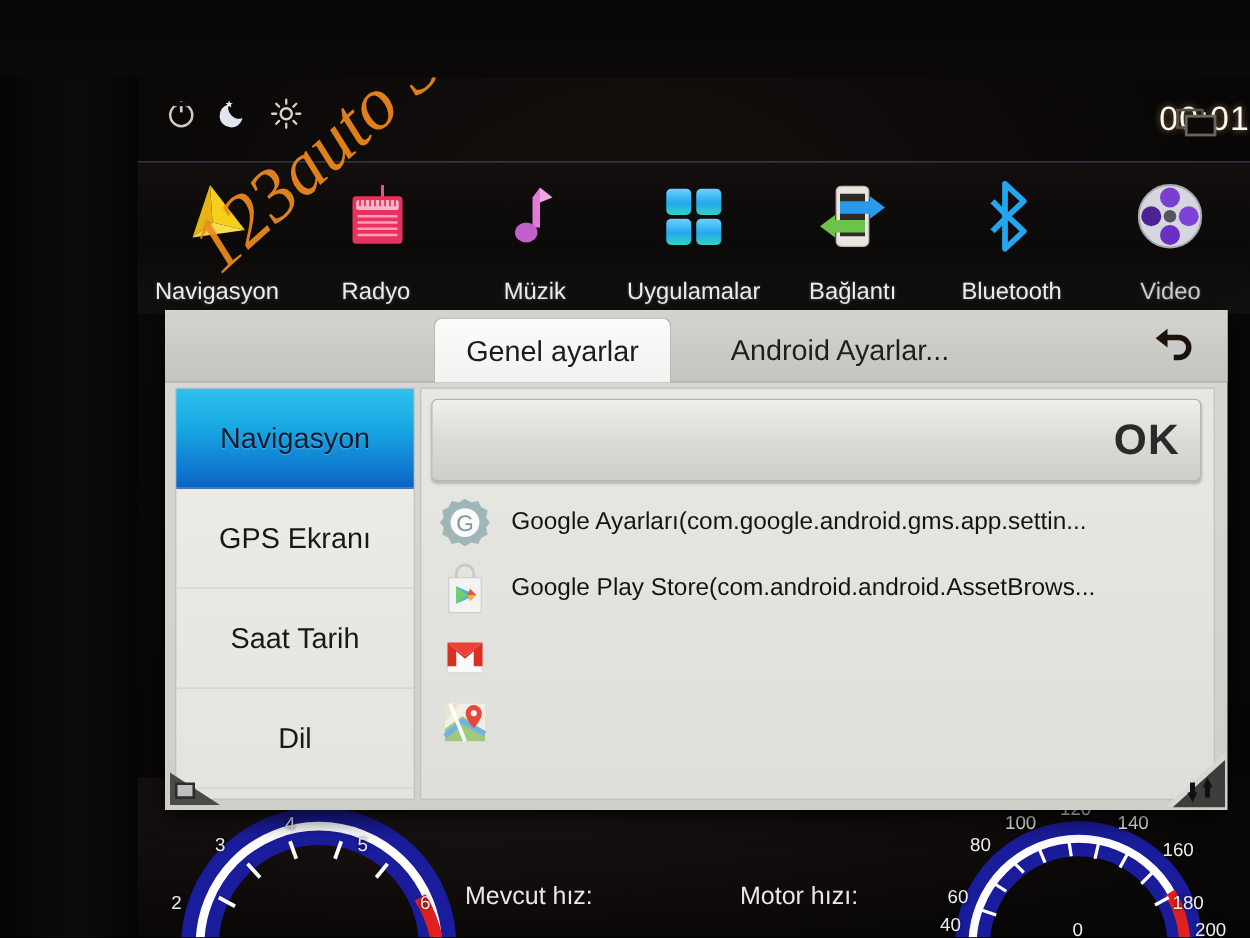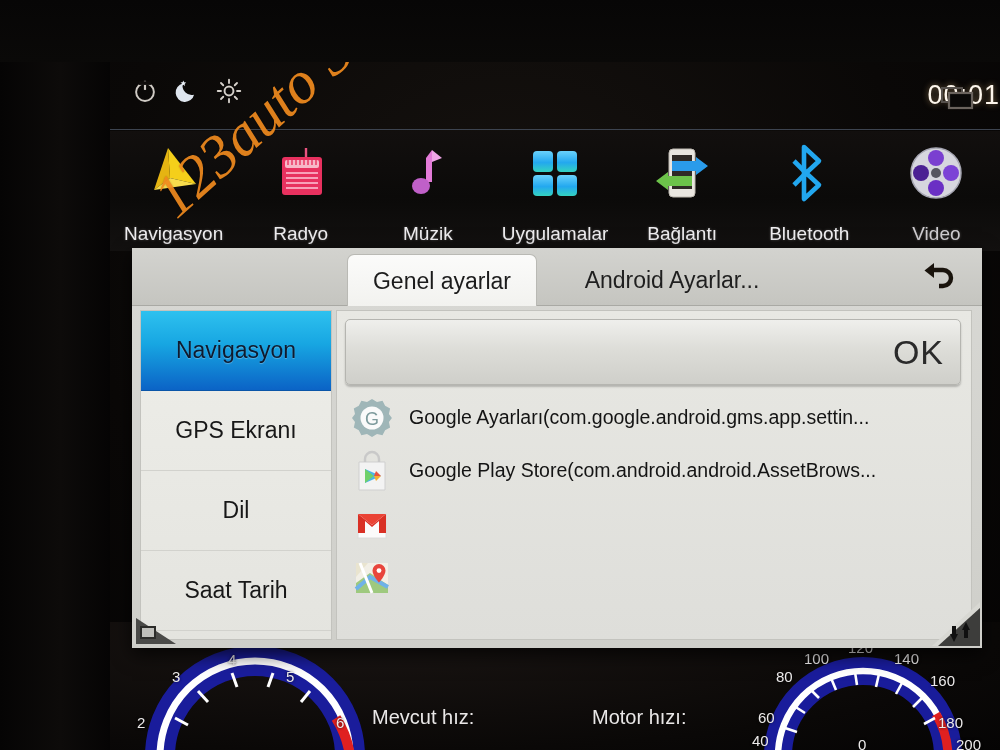--- a/index.html
+++ b/index.html
@@ -146,20 +146,21 @@
     position: absolute; left: 8px; top: 8px; width: 616px; height: 66px;
     background: linear-gradient(180deg,#efefec 0%, #dcdcd7 48%, #cfcfca 100%);
     border: 1px solid #b5b5b0; border-radius: 5px;
     box-sizing: border-box;
     box-shadow: 0 2px 2px rgba(0,0,0,.22);
   }
   .okbar .oklabel {
     position: absolute; right: 16px; top: 0; height: 66px; line-height: 64px;
     font-size: 34px; color: #2a2a2a; letter-spacing: 1px;
     font-family: "Liberation Sans", sans-serif;
+    font-weight: bold;
   }
   .applist {
     position: absolute; left: 8px; top: 80px; width: 618px; height: 244px;
     overflow: hidden;
   }
   .approw {
     display: flex; align-items: center; height: 53px; padding-left: 4px;
   }
   .appicon {
     width: 46px; height: 46px; flex: 0 0 46px;
@@ -419,22 +420,22 @@
             <polygon points="13,2 13,17 3.5,9.5" fill="#19130c"></polygon>
           </svg>
         </div>
       </div>
 
       <div class="dialog-body">
 
         <div class="sidebar">
           <div class="side-item selected">Navigasyon</div>
           <div class="side-item">GPS Ekranı</div>
+          <div class="side-item">Saat Tarih</div>
           <div class="side-item">Dil</div>
-          <div class="side-item">Saat Tarih</div>
         </div>
 
         <div class="content">
 
           <div class="okbar">
             <span style="position:absolute;left:14px;top:0;height:66px;line-height:64px;font-size:21px;color:#2a2a2a;"></span>
             <span class="oklabel">OK</span>
           </div>
 
           <div class="applist">

